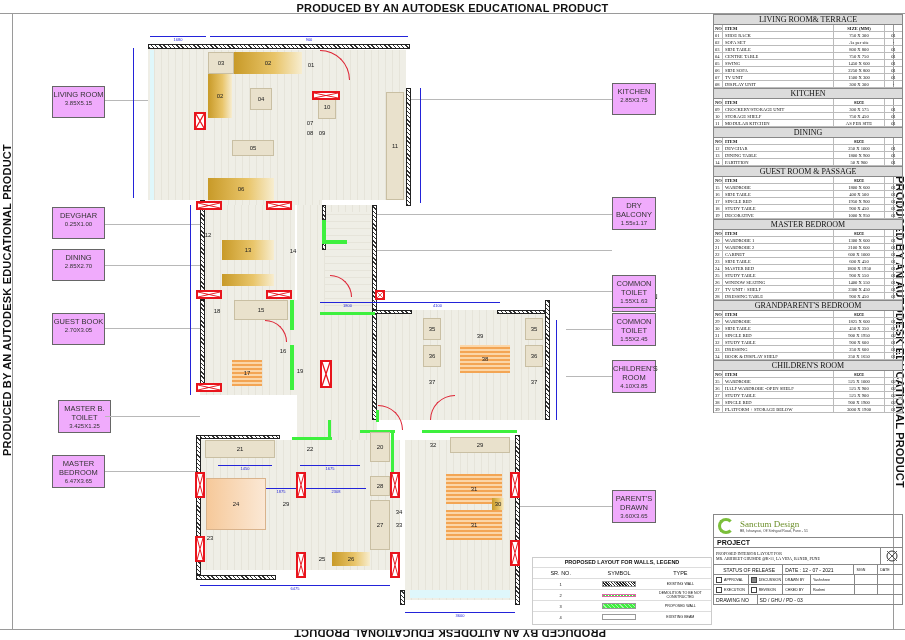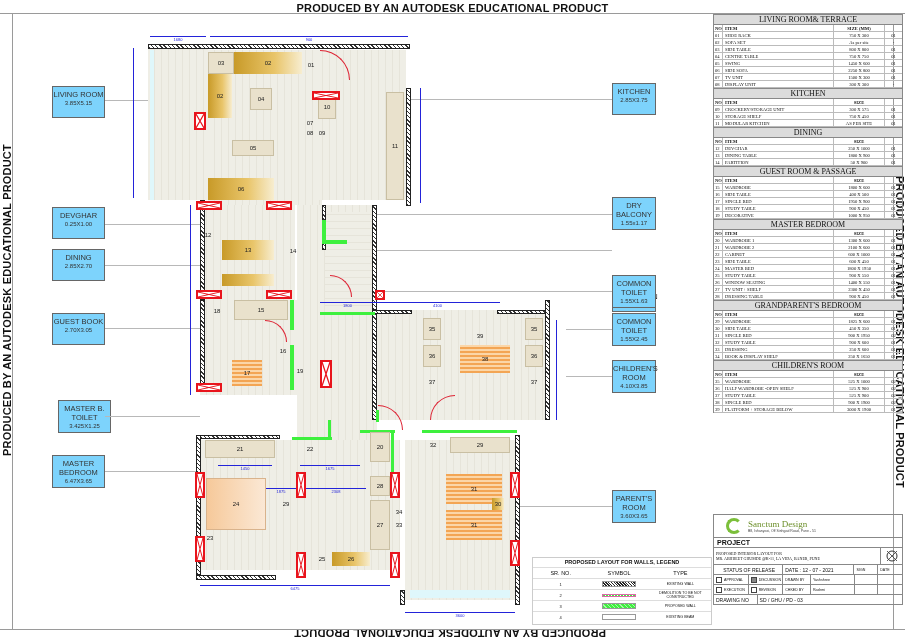--- a/index.html
+++ b/index.html
@@ -8,21 +8,21 @@
 
   .watermark { position: absolute; font-family: "Liberation Sans", sans-serif; font-weight: bold; font-size: 11px; color: #111; white-space: nowrap; letter-spacing: 0.2px; }
   #wm-top { top: 2px; left: 0; width: 905px; text-align: center; }
   #wm-bottom { bottom: 1px; left: 150px; width: 600px; text-align: center; transform: rotate(180deg); }
   #wm-left { left: -133px; top: 310px; width: 280px; text-align: center; transform: rotate(-90deg); }
   #wm-right { left: 760px; top: 310px; width: 280px; text-align: center; transform: rotate(90deg); }
 
   .frame-line { position: absolute; background: #9a9a9a; }
 
   
-  .callout { position: absolute; border: 1px solid #666; background: #7dd3fc; text-align: center; font-size: 7px; line-height: 9px; color: #333; padding-top: 3px; }
+  .callout { position: absolute; border: 1px solid #666; background: #f0abfc; text-align: center; font-size: 7px; line-height: 9px; color: #333; padding-top: 3px; }
   .callout .cname { display: block; font-size: 7.5px; }
   .callout .csize { display: block; font-size: 6px; }
   .leader { position: absolute; height: 1px; background: #b8b8b8; }
   .floor { position: absolute; background: repeating-linear-gradient(90deg, #efeee6 0 6px, #e6e4da 6px 7px); }
   .floor.h { background: repeating-linear-gradient(0deg, #efeee6 0 6px, #e6e4da 6px 7px); }
   .wall { position: absolute; background: repeating-linear-gradient(45deg, #333 0 1px, #fff 1px 3px); border: 1px solid #222; }
   .greenwall { position: absolute; background: #3ef03e; }
   .furn { position: absolute; display: flex; align-items: center; justify-content: center; font-size: 6px; color: #222; }
   .f-gold { background: linear-gradient(90deg, #c89a28, #e9c56a 60%, #f7edd0); }
   .f-cream { background: #e9e1cc; border: 1px solid #c9bfa3; }
@@ -42,21 +42,21 @@
   #legend .shead { background: #dcdcdc; text-align: center; font-size: 8px; height: 10px; line-height: 10px; border-bottom: 1px solid #888; }
   #legend .row { display: flex; font-size: 4.6px; height: 7px; line-height: 7px; border-bottom: 1px solid #bbb; }
   #legend .c-no { width: 9px; padding-left: 1px; border-right: 1px solid #bbb; }
   #legend .c-item { width: 111px; padding-left: 2px; border-right: 1px solid #bbb; white-space: nowrap; overflow: hidden; }
   #legend .c-size { width: 51px; text-align: center; border-right: 1px solid #bbb; }
   #legend .c-qty { width: 17px; text-align: center; }
   #legend .hrow { font-weight: bold; }
 
   
   #titleblock { position: absolute; left: 713px; top: 514px; width: 190px; height: 117px; font-family: "Liberation Sans", sans-serif; }
-  .tb-logo { height: 24px; border: 1px solid #888; display: flex; align-items: center; padding-left: 12px; }
+  .tb-logo { height: 24px; border: 1px solid #888; display: flex; align-items: center; padding-left: 4px; }
   .tb-logo .logo-mark { width: 16px; height: 16px; border-radius: 50%; border: 3px solid #7bbf3a; border-right-color: transparent; margin-right: 6px; }
   .tb-logo .lname { font-family: "Liberation Serif", serif; font-size: 9px; color: #6c8f2a; }
   .tb-logo .laddr { font-size: 3.5px; color: #444; }
   .tb-project { height: 10px; line-height: 10px; font-size: 7px; font-weight: bold; border: 1px solid #888; border-top: none; padding-left: 3px; }
   .tb-pdesc { height: 17px; border: 1px solid #888; border-top: none; display: flex; }
   .tb-pdesc .ptext { flex: 1; font-size: 4px; font-family: "Liberation Serif", serif; padding: 3px 2px; line-height: 5px; }
   .tb-pdesc .north { width: 22px; border-left: 1px solid #888; display: flex; align-items: center; justify-content: center; }
   .tb-title { height: 13px; line-height: 13px; font-size: 7.3px; border: 1px solid #888; border-top: none; padding-left: 3px; white-space: nowrap; }
   .tb-row { display: flex; height: 10px; line-height: 10px; border: 1px solid #888; border-top: none; font-size: 5px; }
   .tb-row > div { border-right: 1px solid #888; padding-left: 2px; white-space: nowrap; overflow: hidden; }
@@ -158,21 +158,21 @@
 </div>
 <div class="leader" style="left:566px;top:329px;width:46px;"></div>
 
 <div class="callout" style="left:612px;top:360px;width:44px;height:33px;">
   <span class="cname">CHILDREN'S ROOM</span>
   <span class="csize">4.10X3.85</span>
 </div>
 <div class="leader" style="left:566px;top:376px;width:46px;"></div>
 
 <div class="callout" style="left:612px;top:490px;width:44px;height:33px;">
-  <span class="cname">PARENT'S ROOM</span>
+  <span class="cname">PARENT'S DRAWN</span>
   <span class="csize">3.60X3.65</span>
 </div>
 <div class="leader" style="left:520px;top:506px;width:92px;"></div>
 
 <div>
 
   <div class="floor" style="left:148px;top:48px;width:60px;height:152px;"></div>
   <div class="floor" style="left:208px;top:50px;width:114px;height:155px;"></div>
   <div class="floor" style="left:316px;top:50px;width:90px;height:150px;"></div>
   <div class="floor" style="left:200px;top:205px;width:95px;height:95px;"></div>

